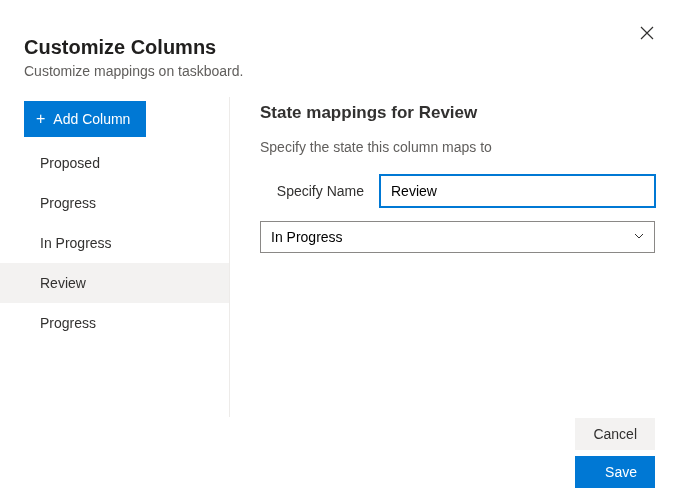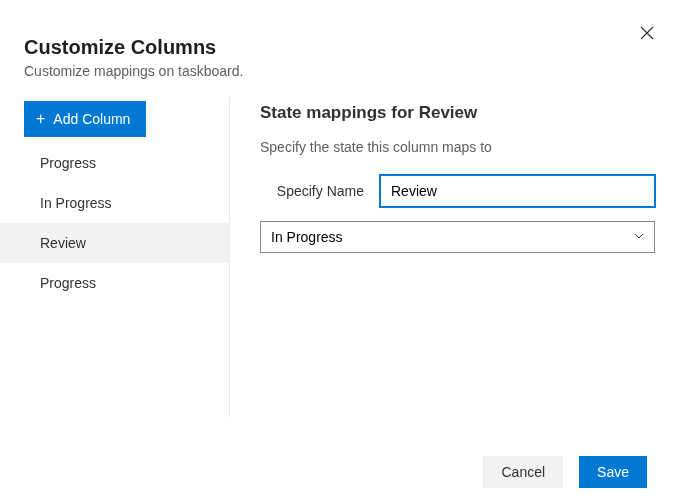--- a/index.html
+++ b/index.html
@@ -78,34 +78,35 @@
     .chevron {
       position: absolute;
       right: 10px;
       top: 50%;
       transform: translateY(-50%);
       pointer-events: none;
     }
     .footer {
       position: absolute;
       bottom: 16px;
-      right: 32px;
+      right: 24px;
       display: flex;
-      gap: 16px;
+      gap: 6px;
+      flex-direction: column;
     }
     .btn {
       height: 32px;
       padding: 0 18px;
       font-size: 14px;
       border: none;
       cursor: pointer;
       font-family: inherit;
     }
     .btn-cancel { background: #f3f2f1; color: #323130; }
-    .btn-save { background: #0078d4; color: #fff; }
+    .btn-save { background: #0078d4; color: #fff; text-align: right; }
   </style>
 </head>
 <body>
 
 <div class="header">
   <div class="title">Customize Columns</div>
   <div class="subtitle">Customize mappings on taskboard.</div>
   <button class="close-btn">
     <span>
       <svg width="16" height="16" viewBox="0 0 16 16" fill="none">
@@ -115,20 +116,21 @@
   </button>
 </div>
 
 <div class="content">
   <div class="sidebar">
     <button class="add-btn">
       <span class="plus">+</span>
       <span>Add Column</span>
     </button>
     <ul class="col-list">
+      <li class="col-item"><span>Proposed</span></li>
       <li class="col-item"><span>Progress</span></li>
       <li class="col-item"><span>In Progress</span></li>
       <li class="col-item selected"><span>Review</span></li>
       <li class="col-item"><span>Progress</span></li>
     </ul>
   </div>
 
   <div class="main">
     <div class="section-title">State mappings for Review</div>
     <div class="section-sub">Specify the state this column maps to</div>

